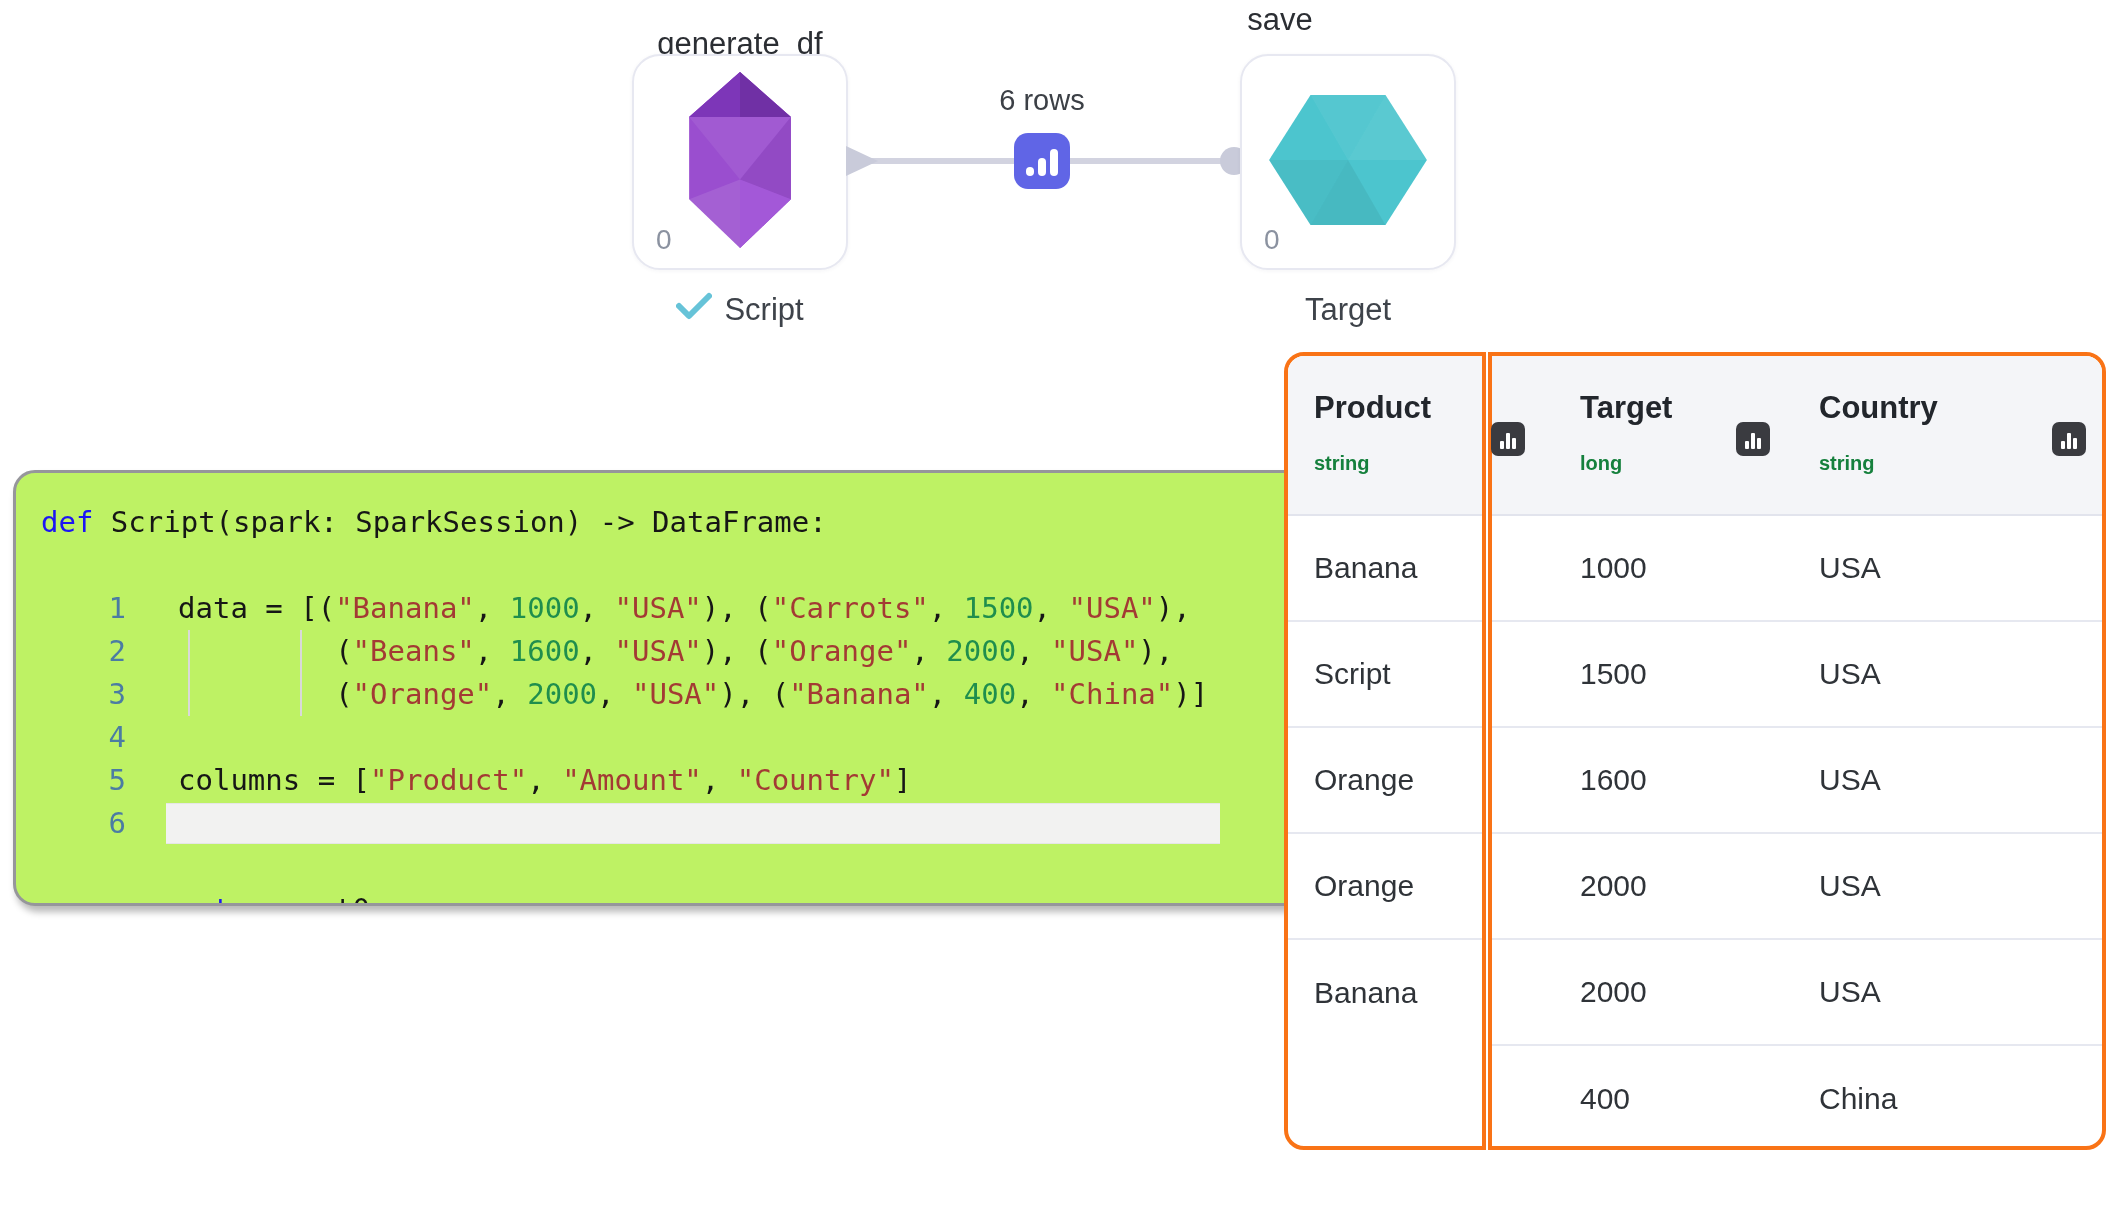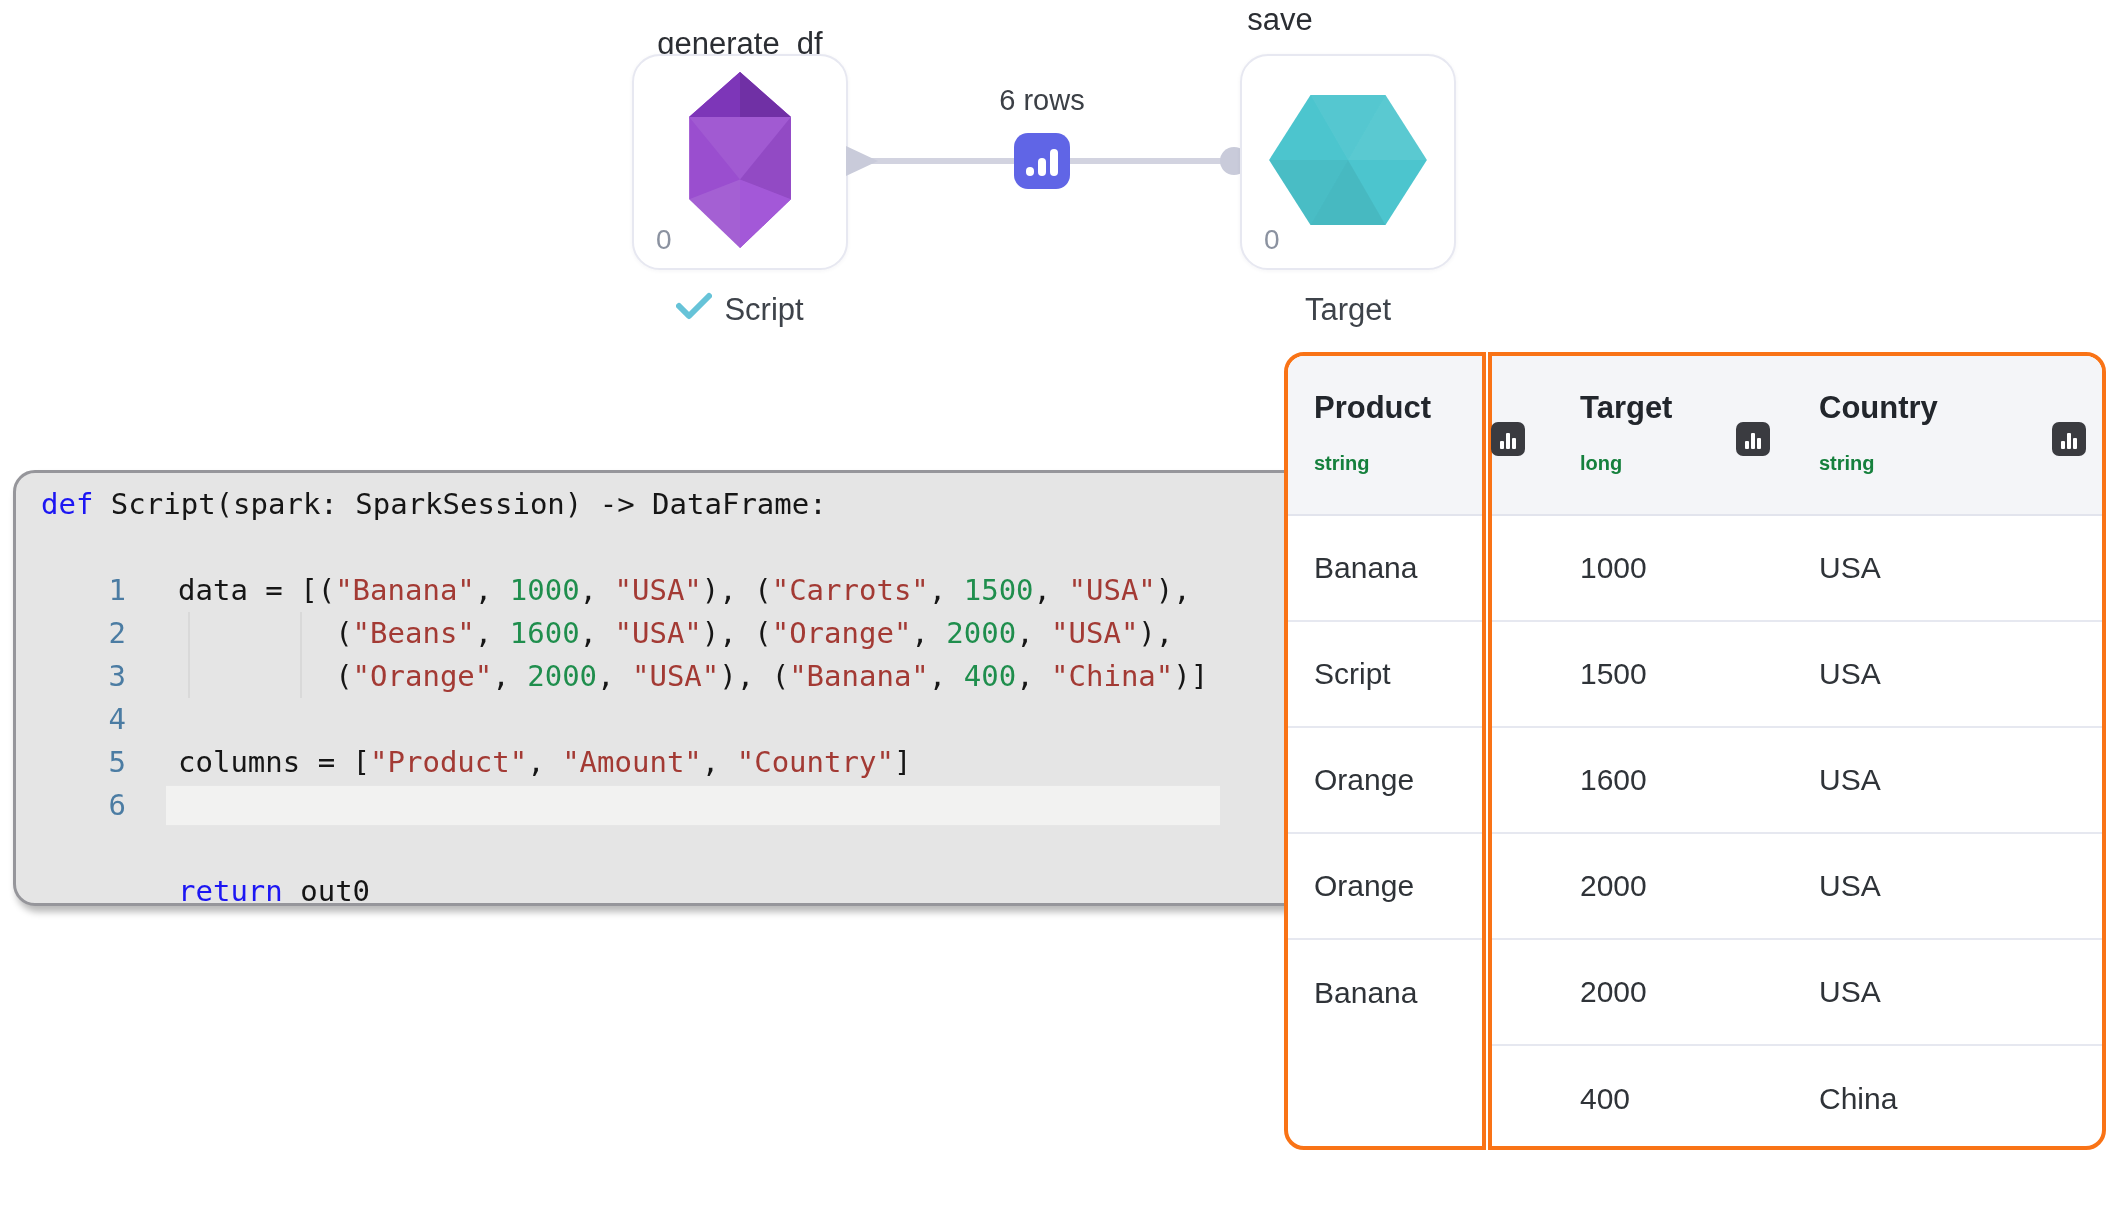--- a/index.html
+++ b/index.html
@@ -17,23 +17,23 @@
   .edge-line { position:absolute; left:848px; top:158px; width:392px; height:6px; background:var(--edge); }
   .edge-arrow { position:absolute; left:846px; top:146px; width:0; height:0;
                 border-top:15px solid transparent; border-bottom:15px solid transparent; border-left:32px solid #c9cbda; }
   .edge-dot { position:absolute; left:1220px; top:147px; width:28px; height:28px; border-radius:50%; background:#c9cbda; }
   .edge-badge { position:absolute; left:1014px; top:133px; width:56px; height:56px; border-radius:14px;
                 background:var(--badge); display:flex; align-items:flex-end; justify-content:center; gap:4px; padding-bottom:13px; cursor:pointer; }
   .edge-badge .bar { width:8px; border-radius:4px; background:#fff; }
   .edge-label { position:absolute; left:957px; top:84px; width:170px; text-align:center; font-size:29px; color:#3c4046; }
 
   
-  .editor { position:absolute; left:13px; top:470px; width:1298px; height:436px; background:#e5e5e5;
+  .editor { position:absolute; left:13px; top:470px; width:1298px; height:436px; background:#bef264;
             border:3px solid #96969b; border-radius:22px; box-shadow:3px 6px 7px rgba(0,0,0,.28);
-            overflow:hidden; padding-top:10px;
+            overflow:hidden; padding-top:28px;
             font-family:"DejaVu Sans Mono","Liberation Mono",monospace; font-size:29px; }
   .cline { position:relative; height:43px; line-height:43px; white-space:pre; }
   .cline.active .hl { position:absolute; left:150px; right:88px; top:1px; bottom:1px; background:#f2f2f1;
                       border-top:1px solid #e6e6e6; border-bottom:1px solid #e6e6e6; }
   .gut { position:absolute; left:55px; width:55px; text-align:right; color:var(--lineno); }
   .ctext { position:absolute; left:162px; }
   .ctext.flush { left:25px; }
   .kw { color:var(--kw); }
   .str { color:var(--str); }
   .num { color:var(--grn); }

